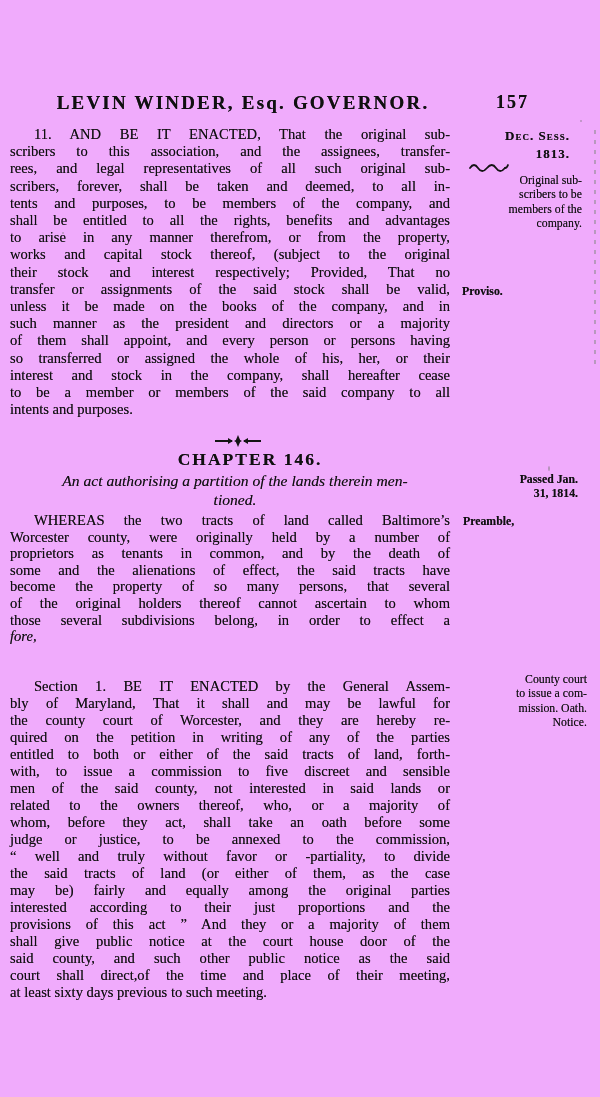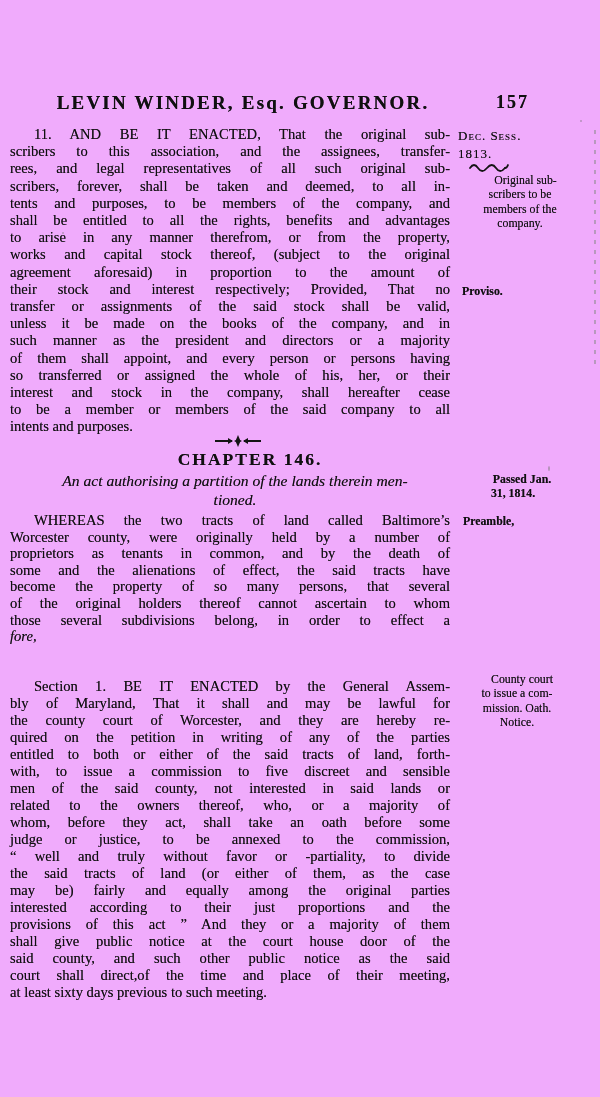--- a/index.html
+++ b/index.html
@@ -46,25 +46,25 @@
     font-style:italic;font-size:15.6px;line-height:19px;
     text-shadow:0 0 .4px rgba(0,0,0,.5);
   }
   .act-title .tline{text-align:right;text-align-last:center;font-style:italic;}
   
   .mnote{
     position:absolute;
     font-size:11.8px;line-height:14.3px;
     text-shadow:0 0 .4px rgba(0,0,0,.55);
   }
-  .mnote .tline{text-align:center;}
+  .mnote .tline{text-align:right;}
   .session{
     top:127px;left:458px;width:112px;
-    text-align:left;font-variant:small-caps;
-    font-weight:400;font-size:13px;line-height:17.5px;
+    text-align:right;font-variant:small-caps;
+    font-weight:700;font-size:13px;line-height:17.5px;
     letter-spacing:1px;
   }
   .squiggle-wrap{position:absolute;top:160px;left:468px;width:42px;height:12px;}
   .note-orig{top:173px;left:458px;width:124px;}
   .note-orig .tline:first-child{text-indent:11px;}
   .note-proviso{top:284px;left:462px;width:110px;font-weight:700;}
   .note-passed{top:472px;left:448px;width:130px;font-weight:700;}
   .note-passed .tline:first-child{text-indent:18px;}
   .note-preamble{top:514px;left:463px;width:110px;font-weight:700;}
   .note-county{top:672px;left:447px;width:140px;}
@@ -88,21 +88,20 @@
 
   <div class="para indent" style="top:126px">
       <div class="tline">11. AND BE IT ENACTED, That the original sub-</div>
       <div class="tline">scribers to this association, and the assignees, transfer-</div>
       <div class="tline">rees, and legal representatives of all such original sub-</div>
       <div class="tline">scribers, forever, shall be taken and deemed, to all in-</div>
       <div class="tline">tents and purposes, to be members of the company, and</div>
       <div class="tline">shall be entitled to all the rights, benefits and advantages</div>
       <div class="tline">to arise in any manner therefrom, or from the property,</div>
       <div class="tline">works and capital stock thereof, (subject to the original</div>
-      <div class="tline">agreement aforesaid) in proportion to the amount of</div>
       <div class="tline">their stock and interest respectively; Provided, That no</div>
       <div class="tline">transfer or assignments of the said stock shall be valid,</div>
       <div class="tline">unless it be made on the books of the company, and in</div>
       <div class="tline">such manner as the president and directors or a majority</div>
       <div class="tline">of them shall appoint, and every person or persons having</div>
       <div class="tline">so transferred or assigned the whole of his, her, or their</div>
       <div class="tline">interest and stock in the company, shall hereafter cease</div>
       <div class="tline">to be a member or members of the said company to all</div>
       <div class="tline">intents and purposes.</div>
     </div>

